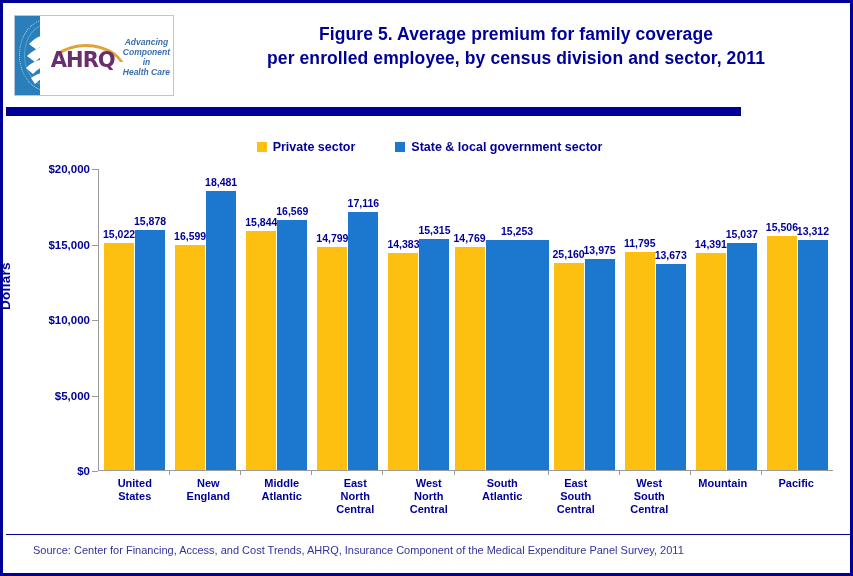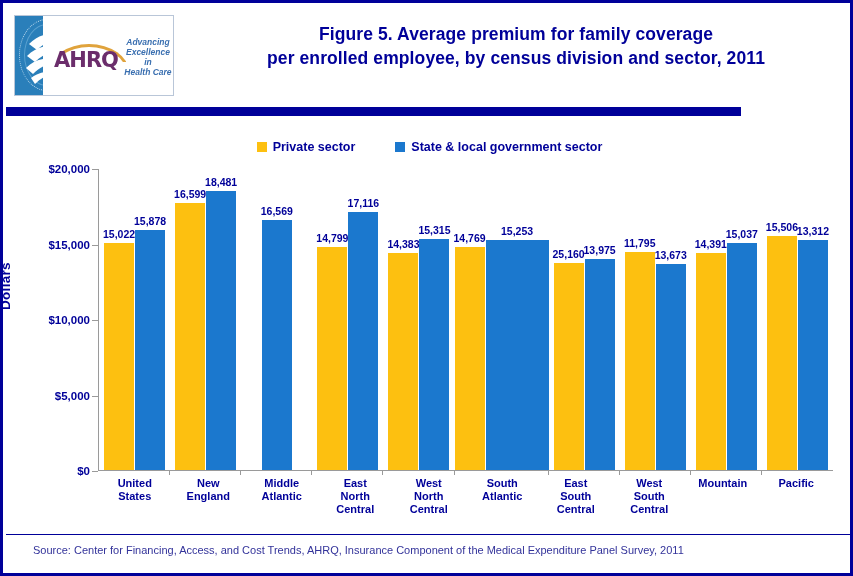--- a/index.html
+++ b/index.html
@@ -168,21 +168,21 @@
           <path d="M10 56 C18 50, 28 48, 36 50 C28 52, 20 56, 14 62 Z" fill="#ffffff"></path>
         </svg>
       </div>
       <div class="logo-text">
         <div class="ahrq-wrap">
           <div class="ahrq-arc"></div>
           <div class="ahrq-word">AHRQ</div>
         </div>
         <div class="ahrq-tag">
           <div>Advancing</div>
-          <div>Excellence in</div>
+          <div>Component in</div>
           <div>Health Care</div>
         </div>
       </div>
     </div>
 
     <div class="title">
       <div>Figure 5. Average premium for family coverage</div>
       <div>per enrolled employee, by census division and sector, 2011</div>
     </div>
   </div>
@@ -222,29 +222,32 @@
           <div class="group">
             <div class="bar private" style="height: 226.832px;">
               <span class="val">15,022</span>
             </div>
             <div class="bar public" style="height: 239.758px;">
               <span class="val">15,878</span>
             </div>
             <div class="sep"></div>
           </div>
           <div class="group">
-            <div class="bar private" style="height: 267px;">
+            <div class="bar private" style="height: 225px;">
               <span class="val">16,599</span>
             </div>
             <div class="bar public" style="height: 279.063px;">
               <span class="val">18,481</span>
             </div>
             <div class="sep"></div>
           </div>
           <div class="group">
+            <div class="bar private" style="height: 239.244px;">
+              <span class="val">15,844</span>
+            </div>
             <div class="bar public" style="height: 250.192px;">
               <span class="val">16,569</span>
             </div>
             <div class="sep"></div>
           </div>
           <div class="group">
             <div class="bar private" style="height: 223.465px;">
               <span class="val">14,799</span>
             </div>
             <div class="bar public" style="height: 258.452px;">

